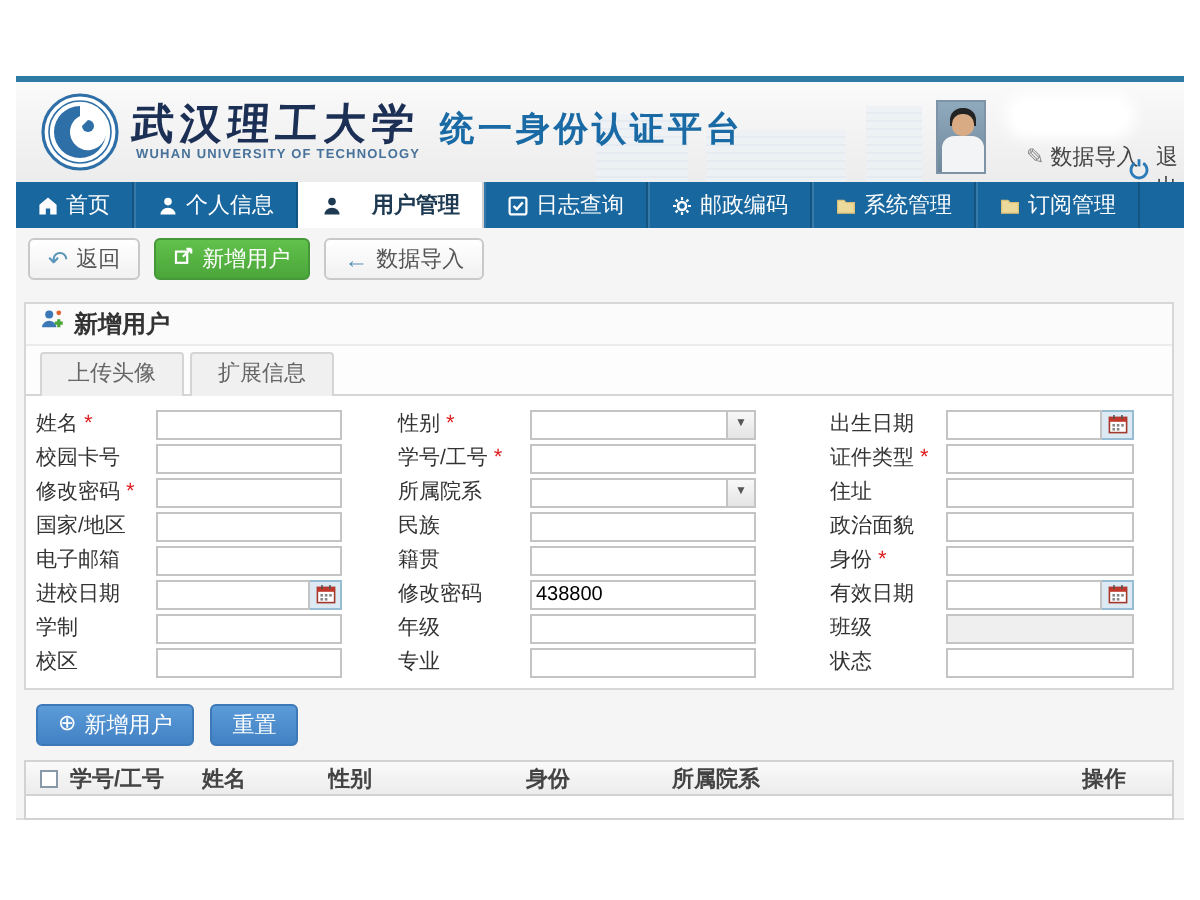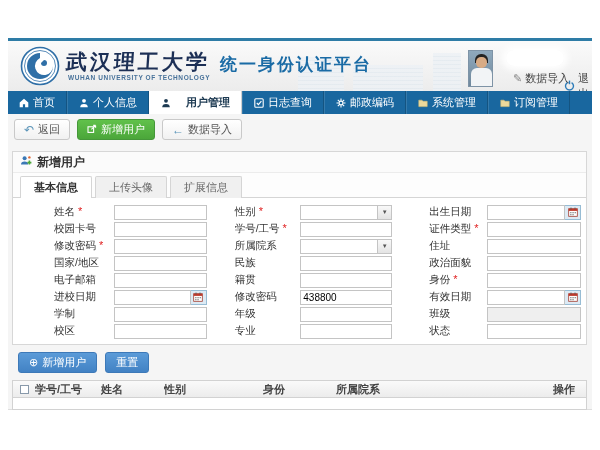--- a/index.html
+++ b/index.html
@@ -46,45 +46,45 @@
   .panel { position:absolute; left:4px; top:37px; width:575px; height:194px; background:#fff; border:1px solid #d7d7d7; }
   .panel-hd { display:flex; align-items:center; gap:5px; height:21px; padding-left:7px; background:#fbfbfb; border-bottom:1px solid #ececec; }
   .panel-title { font-size:12px; font-weight:bold; color:#333; }
   .tabs { display:flex; gap:3px; height:25px; padding:3px 0 0 7px; border-bottom:1px solid #d5d5d5; background:#fdfdfd; }
   .tab { height:22px; line-height:21px; padding:0 13px; border:1px solid #d5d5d5; border-bottom:none; background:#f0f0f0; font-size:11px; color:#666; border-radius:2px 2px 0 0; cursor:pointer; }
   .tab.active { background:#fff; font-weight:bold; color:#333; margin-bottom:-1px; }
 
   
   .form { position:absolute; left:5px; top:53px; right:5px; }
   .frow { display:flex; align-items:center; height:14px; margin-bottom:3px; }
-  .fl { font-size:10.5px; color:#333; white-space:nowrap;margin-left:36px; }
+  .fl { font-size:10.5px; color:#333; white-space:nowrap; }
   .fl i { font-style:normal; }
   .req { color:#e02020; margin-left:3px; font-weight:normal; font-size:11px; }
   .fl1 { width:60px; }
   .ff1 { width:93px; }
   .fl2 { width:66px; margin-left:28px; }
-  .ff2 { width:92px; }
+  .ff2 { width:113px; }
   .fl3 { width:58px; margin-left:37px; }
   .ff3 { width:94px; }
   .ff { display:flex; height:15px; }
   .tin { flex:1; min-width:0; height:15px; border:1px solid #c4c4c4; font-size:10px; padding:0 2px; background:#fff; font-family:inherit; }
   .tin.gray { background:#efefef; }
   .selbtn { width:14px; height:15px; background:linear-gradient(#f8f8f8,#e4e4e4); border:1px solid #c4c4c4; border-left:none; font-size:6px; color:#555; display:flex; align-items:center; justify-content:center; cursor:pointer; }
   .calbtn { width:16px; height:15px; background:#ddeaf4; border:1px solid #97bcd4; border-left:none; display:flex; align-items:center; justify-content:center; cursor:pointer; }
 
   
   .actions { position:absolute; top:238px; left:10px; display:flex; gap:8px; }
   .btn-blue { display:inline-flex; align-items:center; gap:4px; height:21px; padding:0 10px; background:linear-gradient(#5b9bd8,#4282c4); border:1px solid #3d79b8; color:#fff; font-size:11px; border-radius:3px; cursor:pointer; }
   .plus-ico { font-size:11px; line-height:1; }
   .tbl { position:absolute; top:266px; left:4px; width:575px; }
   .thead { display:flex; align-items:center; height:18px; background:linear-gradient(#fafafa,#ececec); border:1px solid #d2d2d2; font-size:11px; font-weight:bold; color:#444; }
   .th { white-space:nowrap; overflow:hidden; }
   .th-check { width:22px; display:flex; justify-content:center; }
   .cbox { width:9px; height:9px; border:1px solid #8899aa; background:#fff; cursor:pointer; }
-  .th1{width:66px;} .th2{width:63px;} .th3{width:99px;} .th4{width:73px;} .th5{width:205px;} .th6{flex:1;margin-left:12px;}
+  .th1{width:66px;} .th2{width:63px;} .th3{width:99px;} .th4{width:73px;} .th5{width:205px;} .th6{flex:1;}
   .tbody { height:12px; background:#fff; border:1px solid #d2d2d2; border-top:none; }
 </style>
 </head>
 <body>
 
 <div class="canvas">
 <div class="window">
   <div class="topline"></div>
 
   <div class="hdr">
@@ -197,21 +197,20 @@
       <div class="panel-hd">
         <span><svg width="12" height="12" viewBox="0 0 12 12">
                 <circle cx="4.6" cy="3.2" r="2" fill="#3b78b5"></circle>
                 <path d="M1 9.6 a3.6 3.2 0 0 1 7.2 0 Z" fill="#3b78b5"></path>
                 <circle cx="9.4" cy="2.4" r="1.2" fill="#e0642f"></circle>
                 <path d="M9.4 5.6 v4 M7.4 7.6 h4" stroke="#4ba63a" stroke-width="1.6"></path>
               </svg></span>
         <span class="panel-title">新增用户</span>
       </div>
       <div class="tabs">
-        <span class="tab active">基本信息</span>
         <span class="tab">上传头像</span>
         <span class="tab">扩展信息</span>
       </div>
 
       <div class="form">
 
         <div class="frow">
           <span class="fl fl1"><i>姓名</i><b class="req">*</b></span>
           <span class="ff ff1">
                 <input class="tin" style="">

